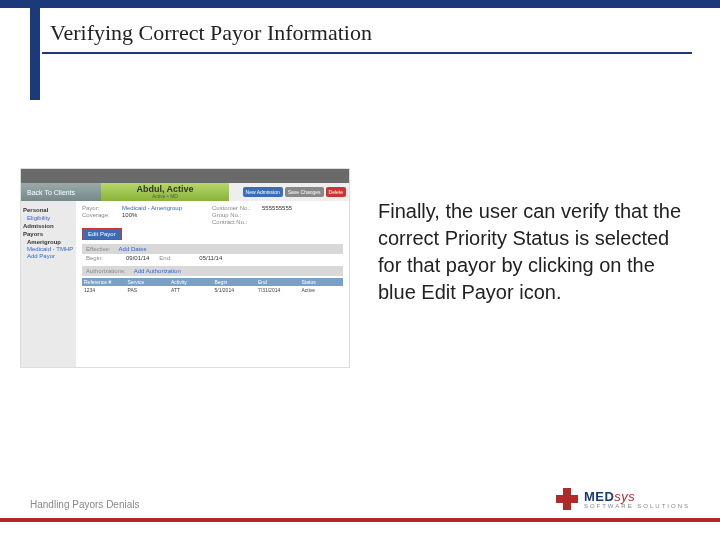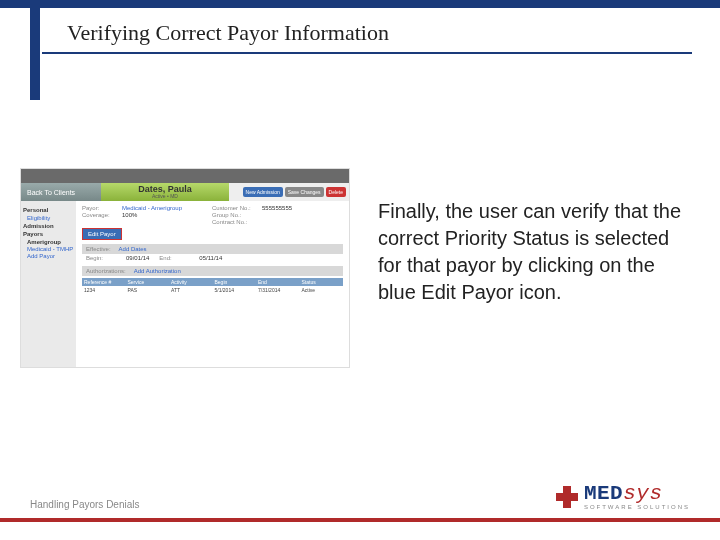--- a/index.html
+++ b/index.html
@@ -1,21 +1,21 @@
 <!DOCTYPE html>
 <html><head>
 <meta charset="utf-8">
 <style>
   * { box-sizing: border-box; margin: 0; padding: 0; }
   body { width: 720px; height: 540px; font-family: Arial, sans-serif; background: #fff; position: relative; overflow: hidden; }
   
   .sidebar-stripe { position: absolute; left: 30px; top: 0; width: 10px; height: 100px; background: #1a3a7a; }
   .top-thin-bar { position: absolute; left: 0; top: 0; width: 720px; height: 8px; background: #1a3a7a; }
   
-  .header { position: absolute; left: 50px; top: 20px; width: 640px; margin-left: 17px; }
+  .header { position: absolute; left: 50px; top: 20px; width: 640px; }
   .title { font-family: "Times New Roman", serif; font-size: 22px; color: #222; margin-bottom: 2px; }
   .subtitle { font-family: "Times New Roman", serif; font-size: 14px; font-weight: bold; color: #222; }
   .title-underline { position: absolute; left: 42px; top: 52px; width: 650px; height: 2px; background: #1a3a7a; }
   
   .main-area { position: absolute; left: 20px; top: 168px; width: 330px; height: 200px; background: #f5f5f5; border: 1px solid #ddd; }
   
   .app-header { background: #6a6a6a; height: 14px; }
   .name-bar { height: 18px; display: flex; }
   .name-left { width: 80px; background: linear-gradient(#9aa,#788); font-size: 7px; color: #fff; display:flex; align-items:center; padding-left:6px; }
   .name-mid { flex:1; background: linear-gradient(#b6d96a,#8ab23a); font-size: 9px; font-weight:bold; color:#333; display:flex; flex-direction:column; justify-content:center; align-items:center; line-height:1; }
@@ -52,41 +52,41 @@
   
   .footer-text { position: absolute; left: 30px; bottom: 30px; font-size: 10px; color: #888; }
   .footer-line { position: absolute; left: 0; bottom: 18px; width: 720px; height: 4px; background: #b02a2a; }
   
   .logo { position: absolute; right: 30px; bottom: 30px; display:flex; align-items:center; gap:6px; }
   .logo-cross { width:22px; height:22px; position:relative; }
   .logo-cross::before, .logo-cross::after { content:""; position:absolute; background:#b02a2a; }
   .logo-cross::before { left:7px; top:0; width:8px; height:22px; }
   .logo-cross::after { left:0; top:7px; width:22px; height:8px; }
   .logo-text { display:flex; flex-direction:column; line-height:1; }
-  .logo-main { font-size:21px; font-weight:bold; color:#1a3a7a; letter-spacing:0.5px;font-family:Liberation Mono, monospace; }
+  .logo-main { font-size:13px; font-weight:bold; color:#1a3a7a; letter-spacing:0.5px; }
   .logo-main .sys { font-style:italic; font-weight:normal; color:#b02a2a; }
   .logo-sub { font-size:6px; letter-spacing:2px; color:#888; }
 </style>
 </head>
 <body>
 
 <div class="top-thin-bar"></div>
 <div class="sidebar-stripe"></div>
 
 <div class="header">
   <div class="title">Verifying Correct Payor Information</div>
 </div>
 <div class="title-underline"></div>
 
 <div class="main-area">
   <div class="app-header"></div>
   <div class="name-bar">
     <div class="name-left">Back To Clients</div>
     <div class="name-mid">
-      <span class="pname">Dates, Paula</span>
+      <span class="pname">Abdul, Active</span>
       <span class="pid">Active • MD</span>
     </div>
     <div class="name-right">
       <span class="mini-btn mb-blue">New Admission</span>
       <span class="mini-btn mb-gray">Save Changes</span>
       <span class="mini-btn mb-red">Delete</span>
     </div>
   </div>
   <div class="app-body">
     <div class="app-side">

